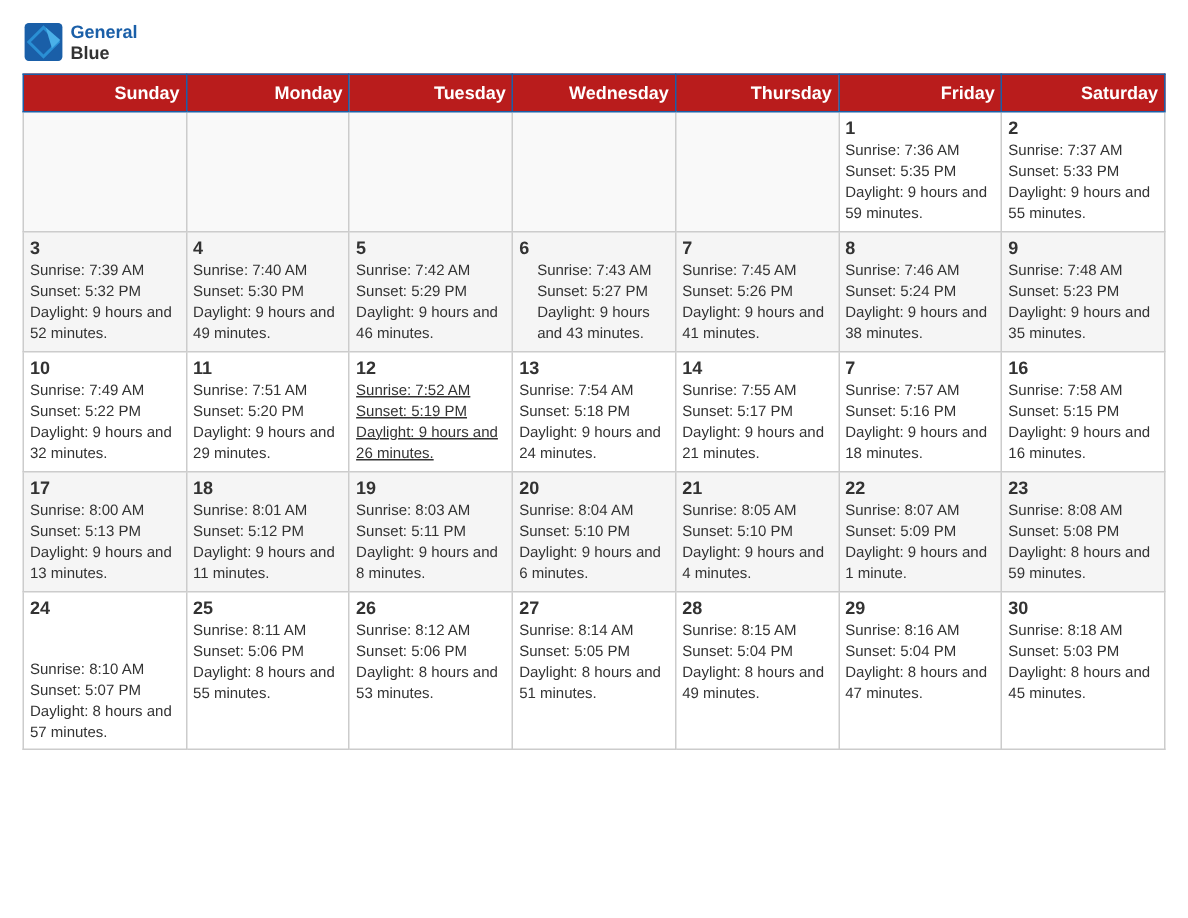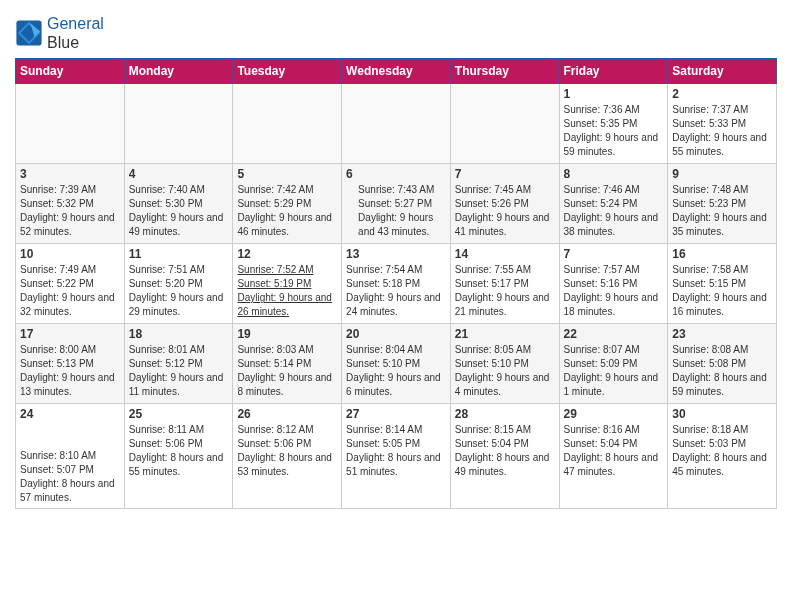--- a/index.html
+++ b/index.html
@@ -19,22 +19,22 @@
       justify-content: space-between;
       margin-bottom: 6px;
     }
     .logo {
       display: flex;
       align-items: center;
       gap: 4px;
       margin-top: 4px;
     }
     .logo-text {
-      font-size: 16px;
-      font-weight: normal;
+      font-size: 12px;
+      font-weight: bold;
       color: #333;
       line-height: 1.2;
     }
     .logo-text span {
       color: #1a5fa8;
     }
     .logo-icon {
       width: 28px;
       height: 28px;
     }
@@ -51,26 +51,26 @@
       font-size: 14px;
       color: #444;
       margin-top: 2px;
     }
     .calendar {
       width: 100%;
       border-collapse: collapse;
       table-layout: fixed;
     }
     .calendar th {
-      background-color: #be185d;
+      background-color: #b91c1c;
       color: #fff;
       font-size: 12px;
       font-weight: bold;
       padding: 5px 4px;
-      text-align: left;
+      text-align: right;
       border: 1px solid #1a5fa8;
     }
     .calendar td {
       border: 1px solid #ccc;
       vertical-align: top;
       padding: 3px 4px;
       font-size: 10px;
       color: #333;
       height: 80px;
       background: #fff;
@@ -245,21 +245,21 @@
           </td>
           <td>
             <span class="day-num">18</span>
             <div class="day-info" style="white-space: pre-line;">Sunrise: 8:01 AM
 Sunset: 5:12 PM
 Daylight: 9 hours and 11 minutes.</div>
           </td>
           <td>
             <span class="day-num">19</span>
             <div class="day-info" style="white-space: pre-line;">Sunrise: 8:03 AM
-Sunset: 5:14 PM
+Sunset: 5:11 PM
 Daylight: 9 hours and 8 minutes.</div>
           </td>
           <td>
             <span class="day-num">20</span>
             <div class="day-info" style="white-space: pre-line;">Sunrise: 8:04 AM
 Sunset: 5:10 PM
 Daylight: 9 hours and 6 minutes.</div>
           </td>
           <td>
             <span class="day-num">21</span>

